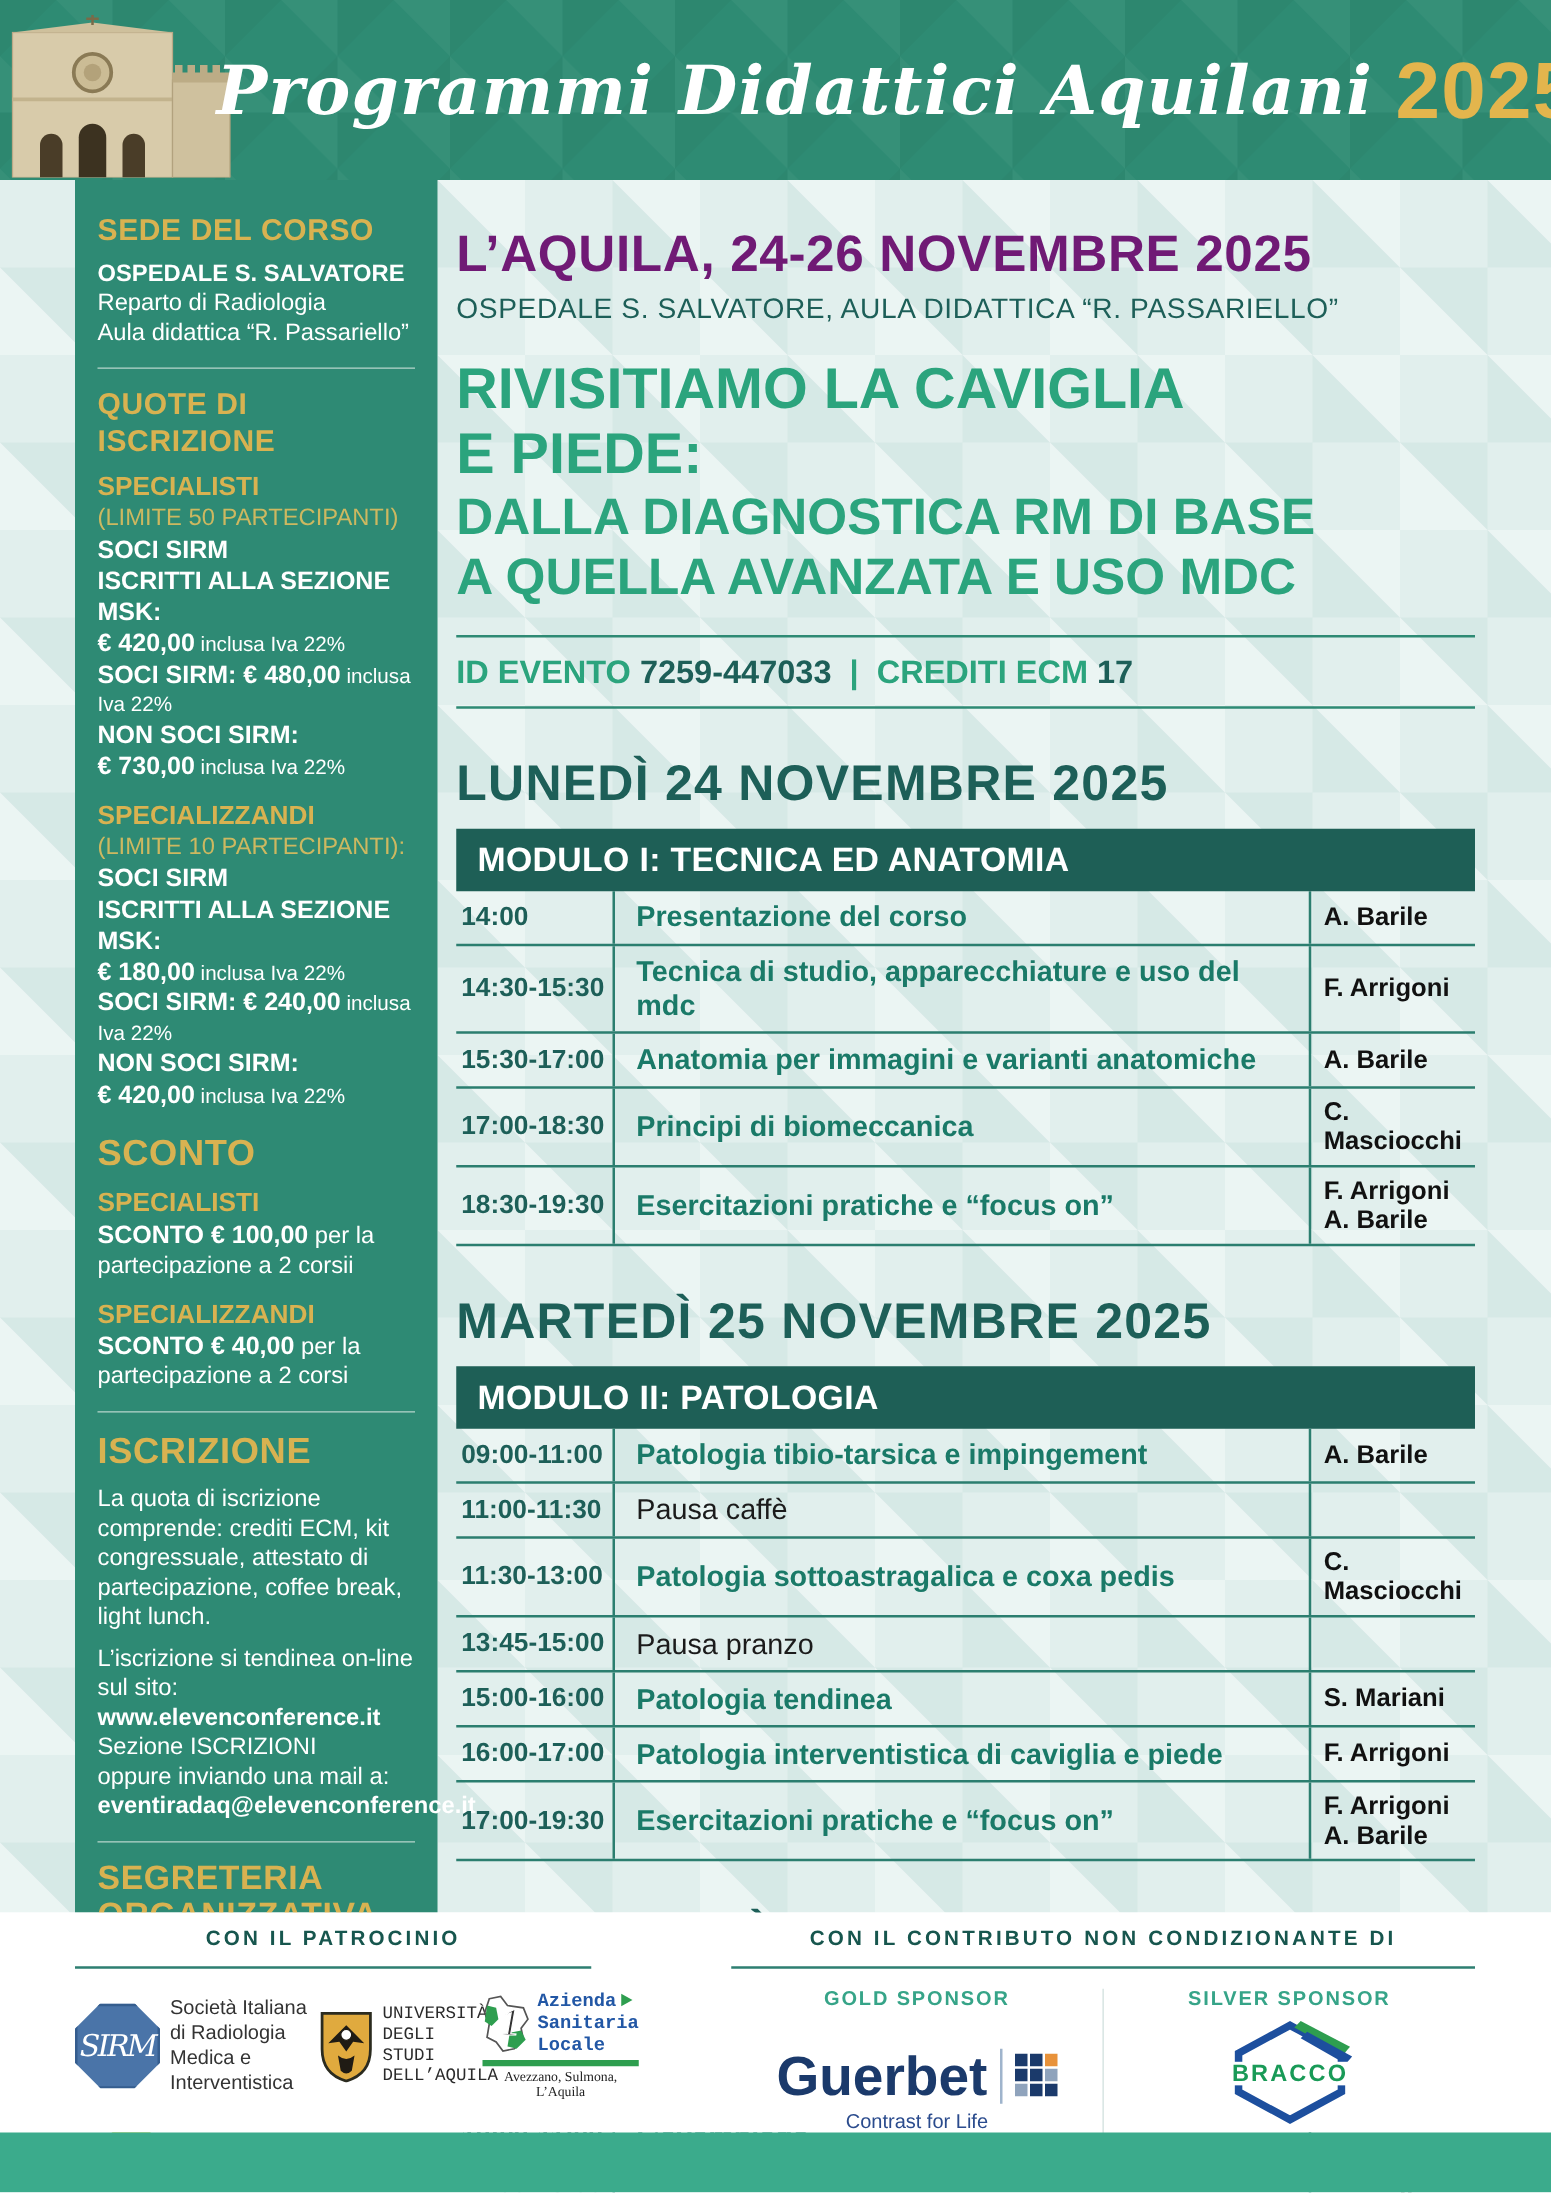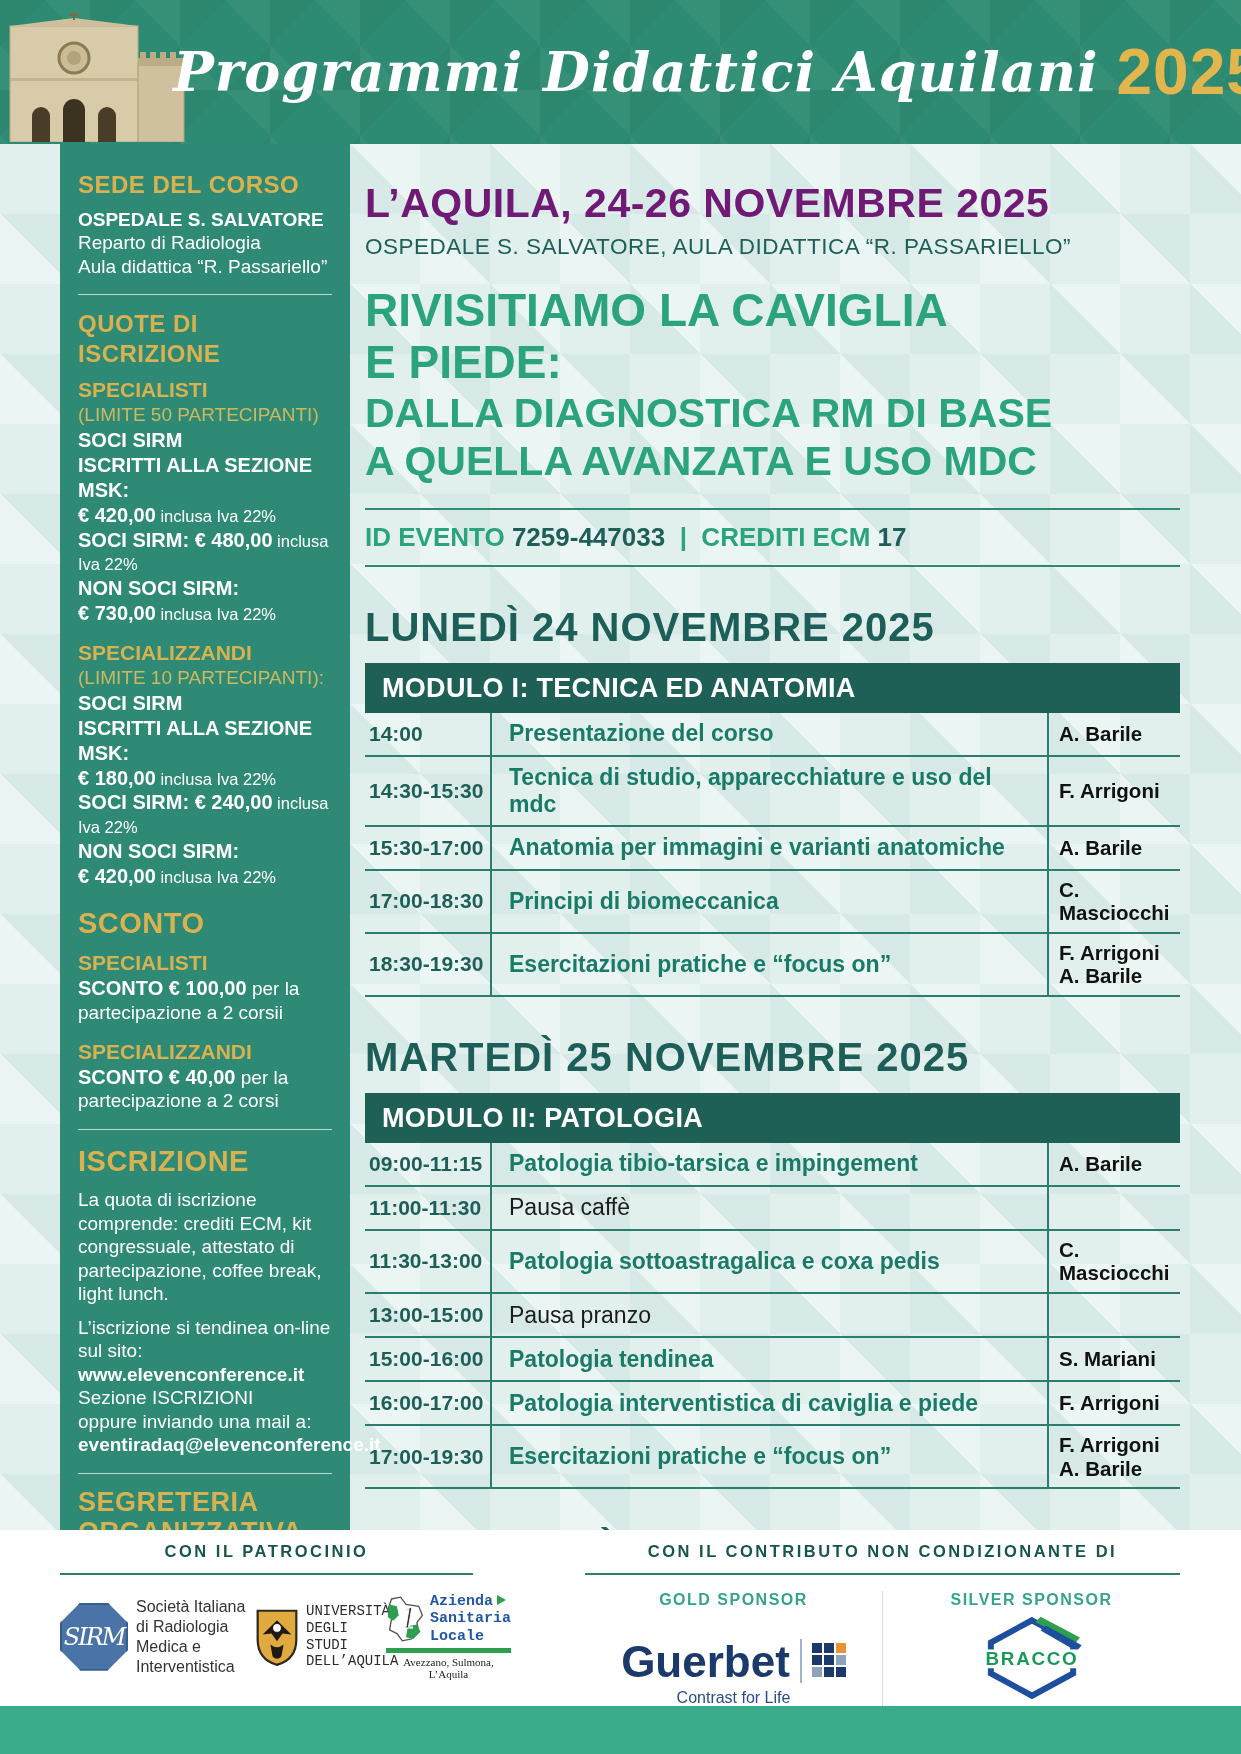--- a/index.html
+++ b/index.html
@@ -270,40 +270,40 @@
             </div>
           </div>
         </div>
     </section>
 
     <section class="day-section">
       <div class="day-heading">MARTEDÌ 25 NOVEMBRE 2025</div>
       <div class="module-bar">MODULO II: PATOLOGIA</div>
       <div class="rows">
           <div class="srow">
-            <div class="cell time">09:00-11:15</div>
+            <div class="cell time">09:00-11:00</div>
             <div class="cell topic">Patologia tibio-tarsica e impingement</div>
             <div class="cell speaker">
               <div>A. Barile</div>
             </div>
           </div>
           <div class="srow break">
             <div class="cell time">11:00-11:30</div>
             <div class="cell topic">Pausa caffè</div>
             <div class="cell speaker"></div>
           </div>
           <div class="srow">
             <div class="cell time">11:30-13:00</div>
             <div class="cell topic">Patologia sottoastragalica e coxa pedis</div>
             <div class="cell speaker">
               <div>C. Masciocchi</div>
             </div>
           </div>
           <div class="srow break">
-            <div class="cell time">13:00-15:00</div>
+            <div class="cell time">13:45-15:00</div>
             <div class="cell topic">Pausa pranzo</div>
             <div class="cell speaker"></div>
           </div>
           <div class="srow">
             <div class="cell time">15:00-16:00</div>
             <div class="cell topic">Patologia tendinea</div>
             <div class="cell speaker">
               <div>S. Mariani</div>
             </div>
           </div>

